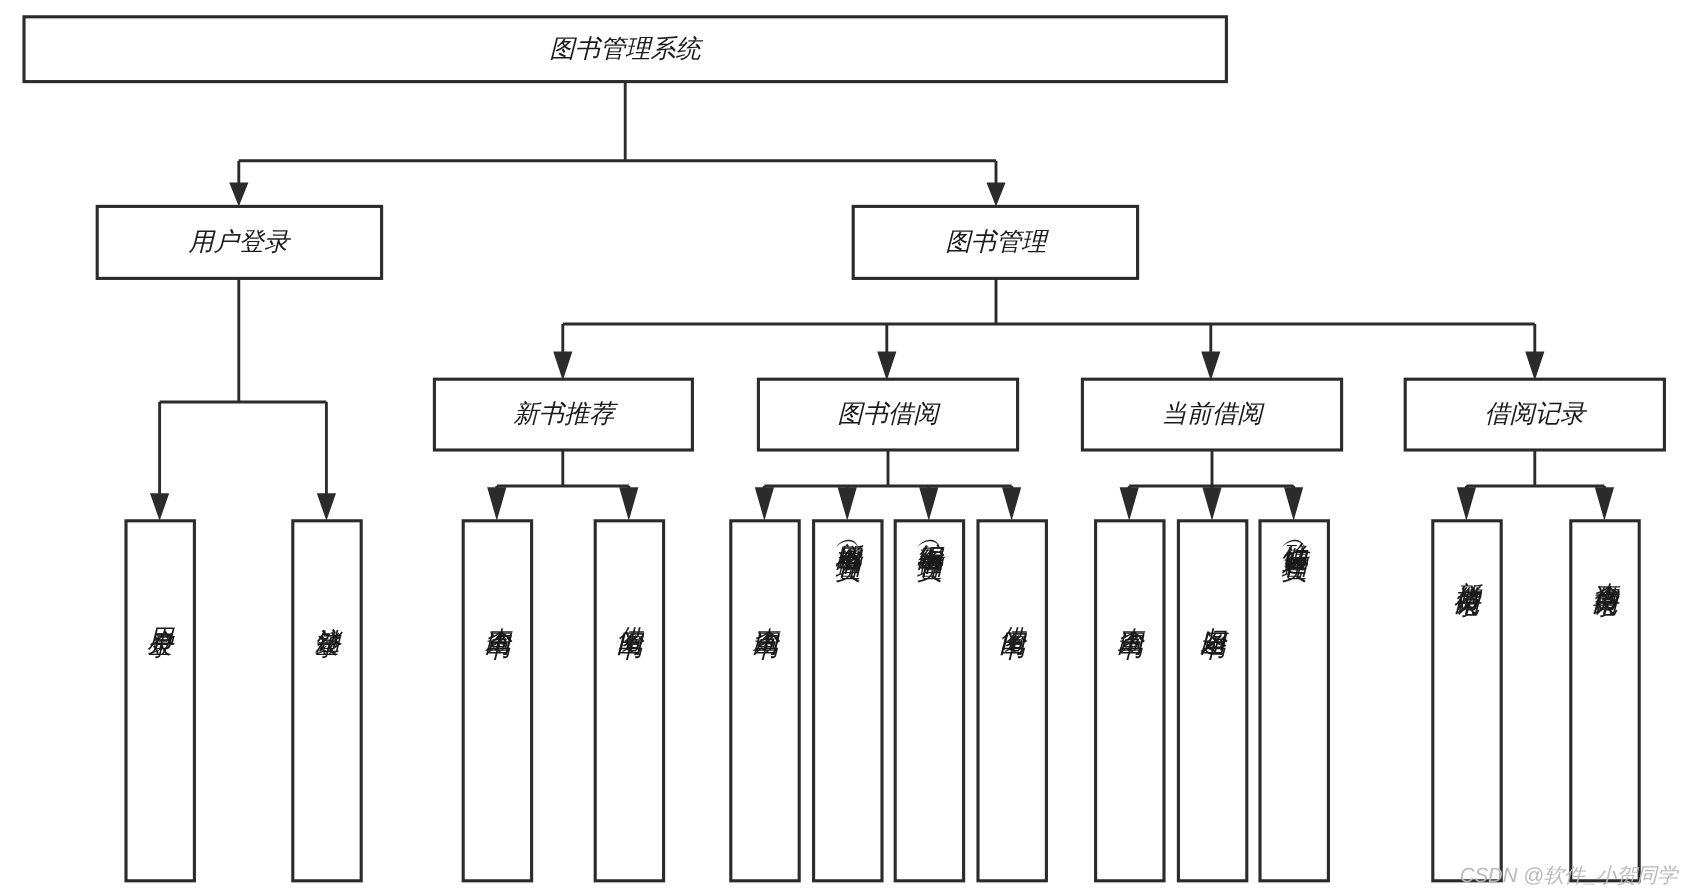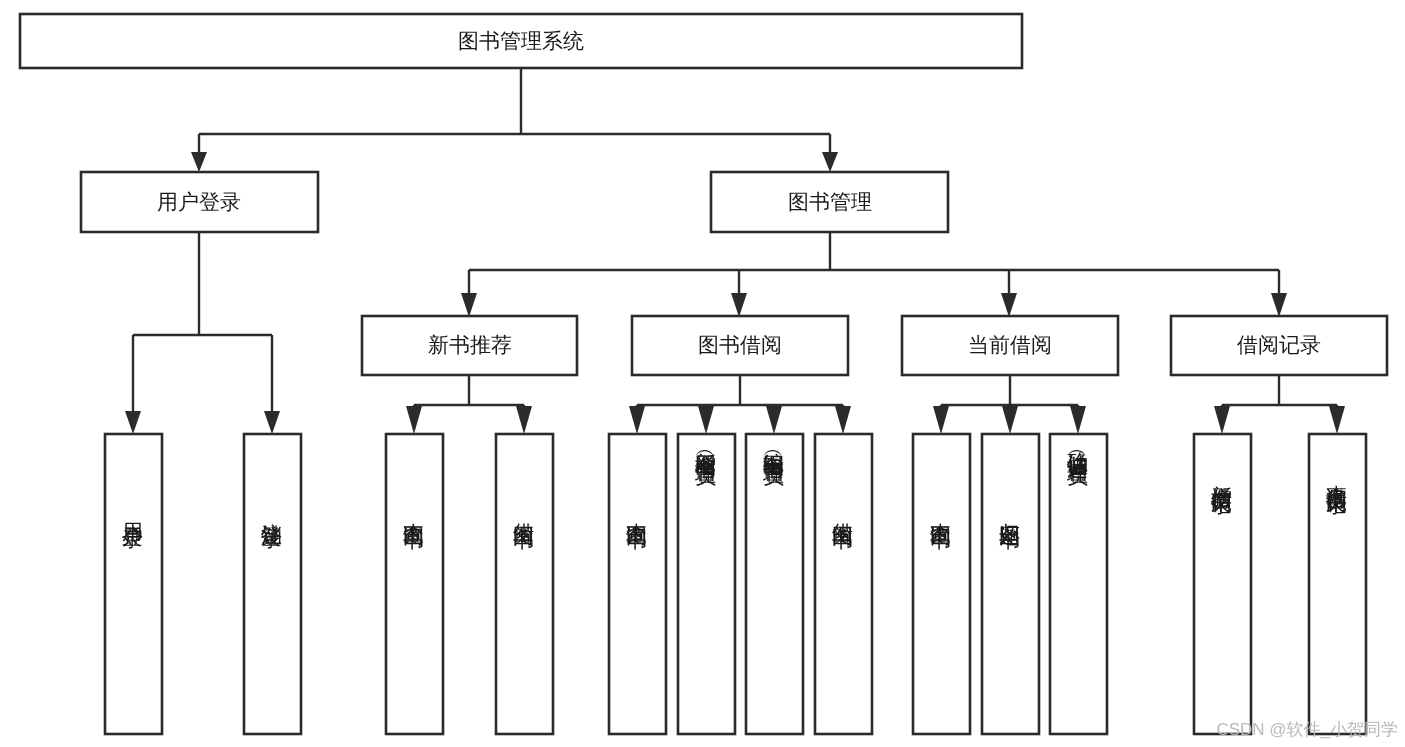--- a/index.html
+++ b/index.html
@@ -13,20 +13,21 @@
     font-family: "Liberation Sans", "DejaVu Sans", sans-serif;
     overflow: hidden;
     position: relative;
   }
   #diagram-root {
     position: absolute;
     left: 0;
     top: 0;
     width: 1405px;
     height: 747px;
+    font-style: italic;
   }
   svg.flowchart {
     display: block;
     width: 1405px;
     height: 747px;
   }
   .node-box {
     fill: #ffffff;
     stroke: #2b2b2b;
     stroke-width: 2.6;

